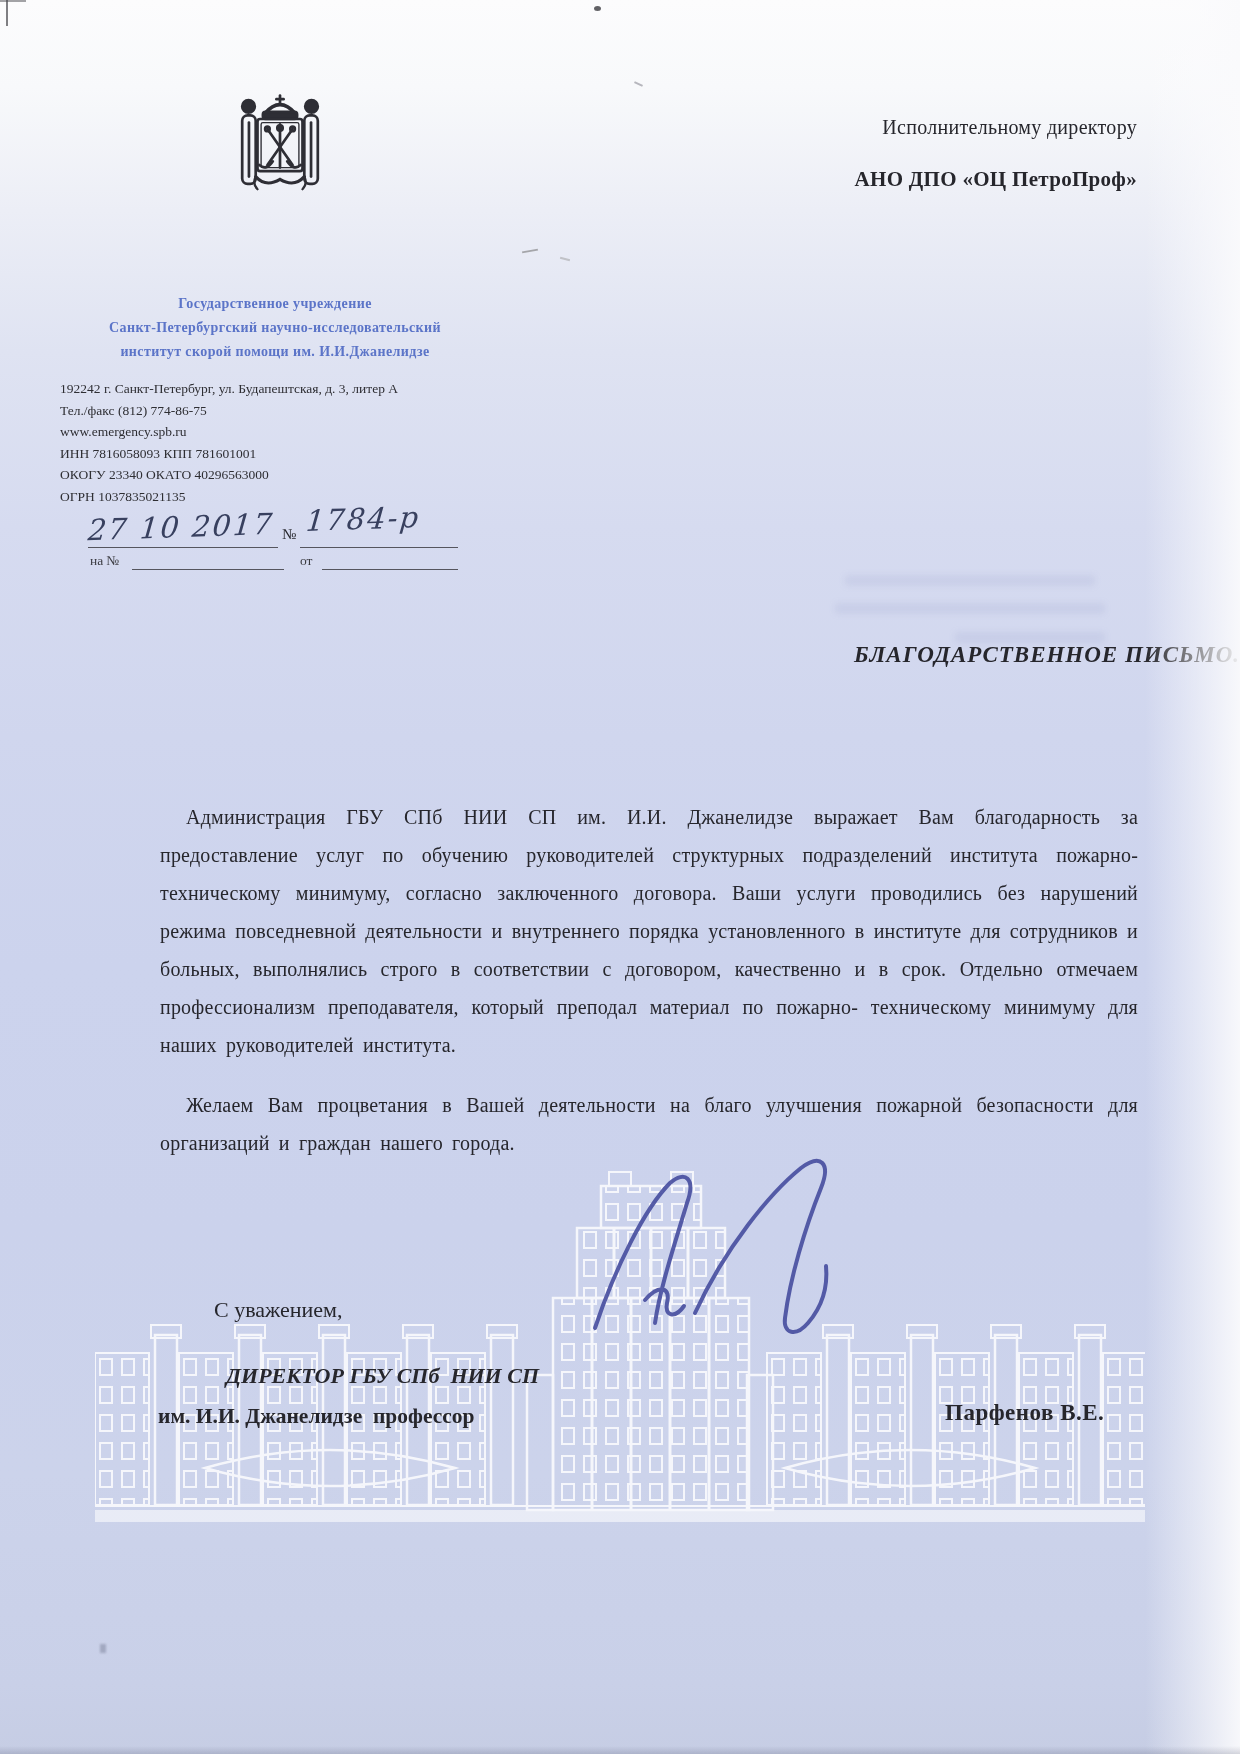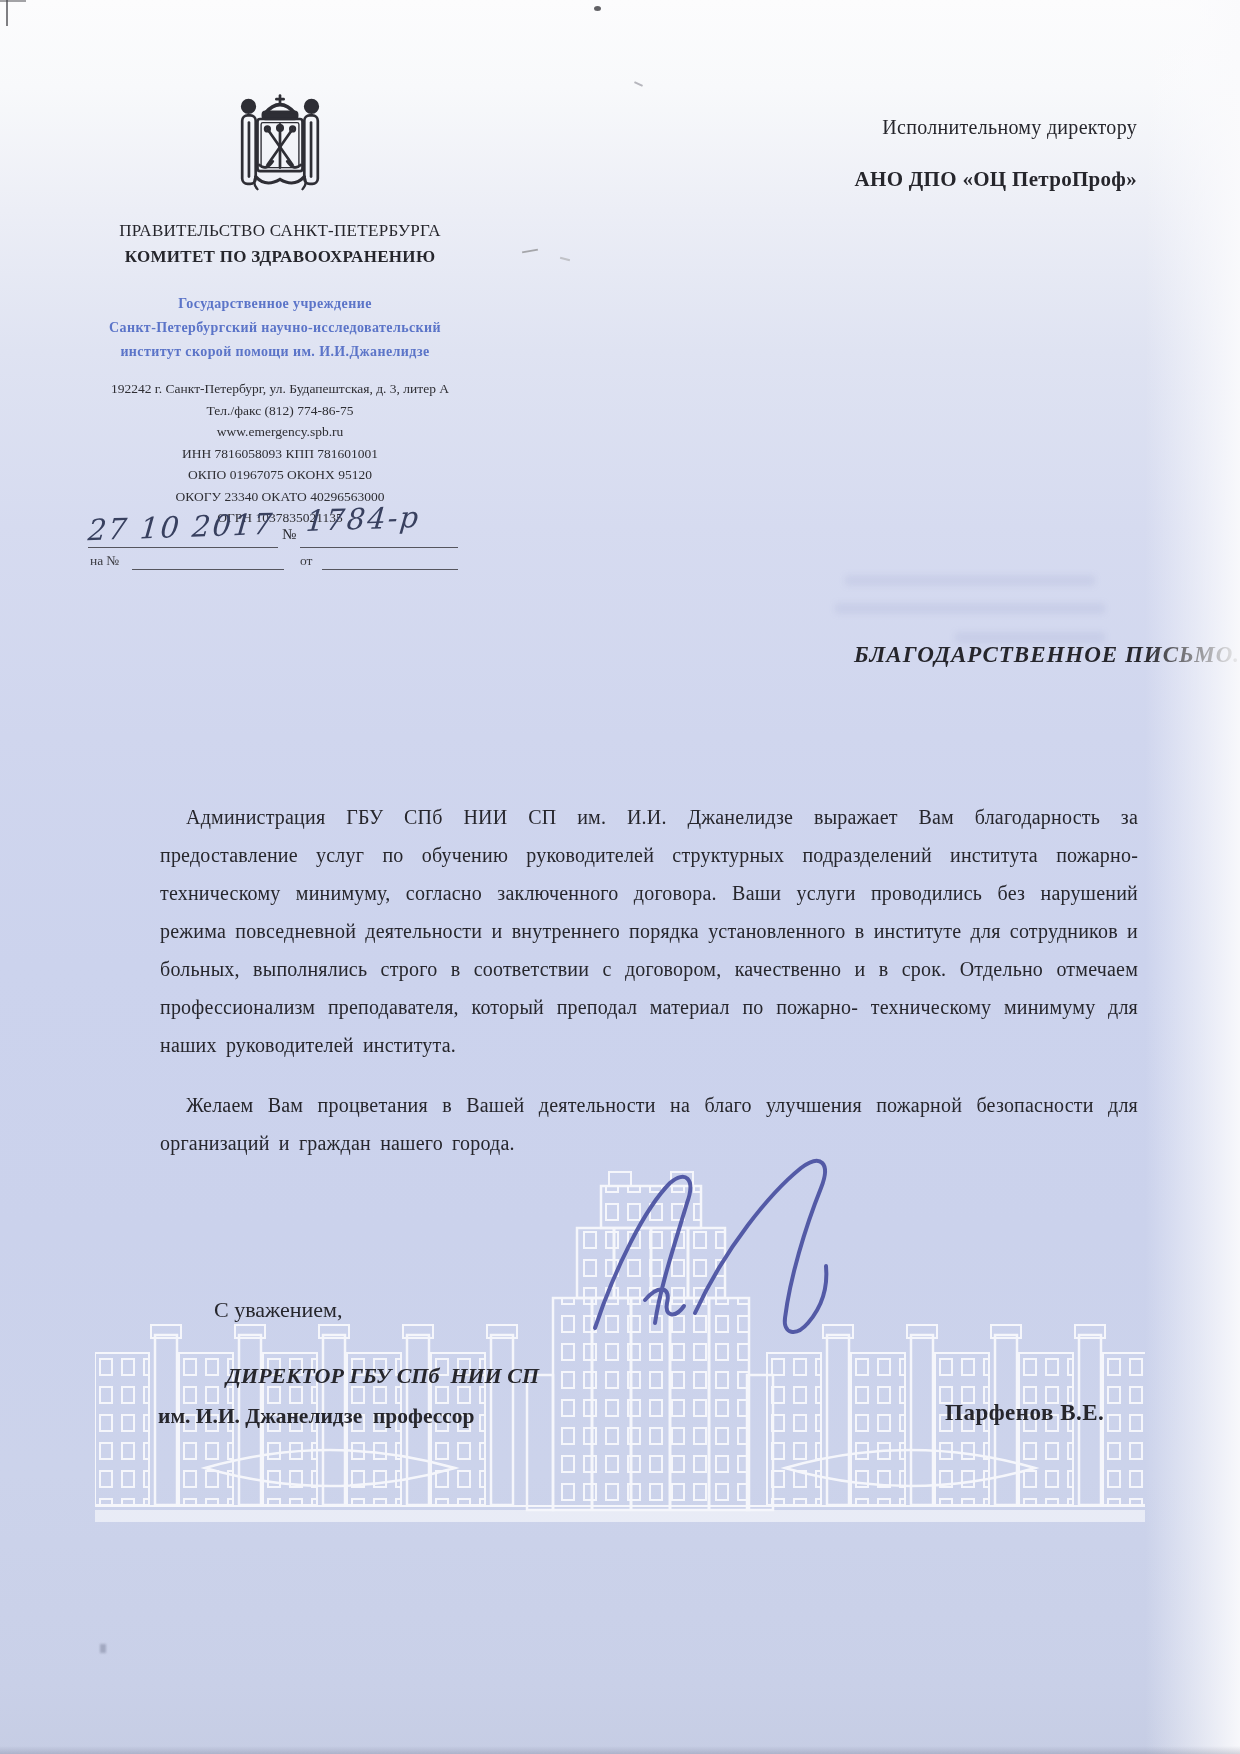--- a/index.html
+++ b/index.html
@@ -21,21 +21,21 @@
   .edge-bottom{left:0;bottom:0;width:100%;height:8px;
     background:linear-gradient(180deg, rgba(0,0,0,0) 0%, rgba(70,75,100,.20) 100%);}
 
   
   .emblem{left:228px;top:92px;width:104px;height:108px;}
   .gov-block{left:60px;top:218px;width:440px;text-align:center;line-height:26px;}
   .gov-line1{font-size:17px;letter-spacing:.3px;}
   .gov-line2{font-size:17px;font-weight:bold;letter-spacing:.3px;}
   .inst-block{left:45px;top:292px;width:460px;text-align:center;
     color:#5b74c8;font-weight:bold;font-size:14px;line-height:24px;letter-spacing:.4px;}
-  .addr-block{left:60px;top:378px;width:440px;text-align:center;
+  .addr-block{left:60px;top:378px;width:440px;text-align:left;
     font-size:13.5px;line-height:21.5px;color:#2e2e33;}
 
   
   .ref{left:88px;top:500px;width:400px;height:80px;}
   .hand{font-family:"DejaVu Serif",serif;font-style:italic;color:#38405f;
     transform:rotate(-2deg) skewX(-7deg);display:inline-block;letter-spacing:2px;}
   .hand-date{left:0;top:10px;font-size:29px;}
   .hand-num{left:218px;top:2px;font-size:29px;}
   .uline{border-bottom:1.5px solid #55555e;height:0;}
   .ul1{left:0;top:47px;width:190px;}
@@ -167,37 +167,32 @@
         <circle cx="41" cy="41" r="2.5"></circle>
         <circle cx="69" cy="41" r="2.5"></circle>
         <path d="M63,77 Q70,88 78,81"></path>
         <path d="M47,77 Q40,88 32,81"></path>
         <path d="M28,94 C38,105 48,101 55,97 C62,101 72,105 82,94" stroke-width="3.5"></path>
         <path d="M28,94 Q24,102 30,108 M82,94 Q86,102 80,108" stroke-width="2.5"></path>
       </g>
     </svg>
   </div>
 
-  <div class="abs gov-block">
-    <div class="gov-line1">ПРАВИТЕЛЬСТВО САНКТ-ПЕТЕРБУРГА</div>
-    <div class="gov-line2">КОМИТЕТ ПО ЗДРАВООХРАНЕНИЮ</div>
-  </div>
 
   <div class="abs inst-block">
     <div>Государственное учреждение</div>
     <div>Санкт-Петербургский научно-исследовательский</div>
     <div>институт скорой помощи им. И.И.Джанелидзе</div>
   </div>
 
   <div class="abs addr-block">
     <div>192242 г. Санкт-Петербург, ул. Будапештская, д. 3, литер А</div>
     <div>Тел./факс (812) 774-86-75</div>
     <div>www.emergency.spb.ru</div>
     <div>ИНН 7816058093 КПП 781601001</div>
-    <div>ОКПО 01967075 ОКОНХ 95120</div>
     <div>ОКОГУ 23340 ОКАТО 40296563000</div>
     <div>ОГРН 1037835021135</div>
   </div>
 
   <div class="abs ref">
     <span class="abs hand hand-date">27 10 2017</span>
     <div class="abs uline ul1"></div>
     <span class="abs no-sign">№</span>
     <span class="abs hand hand-num">1784-р</span>
     <div class="abs uline ul2"></div>

